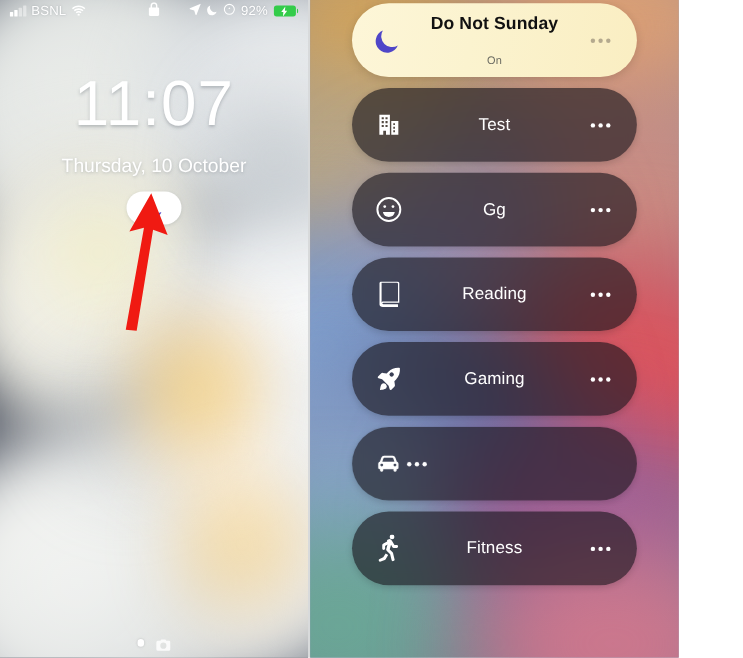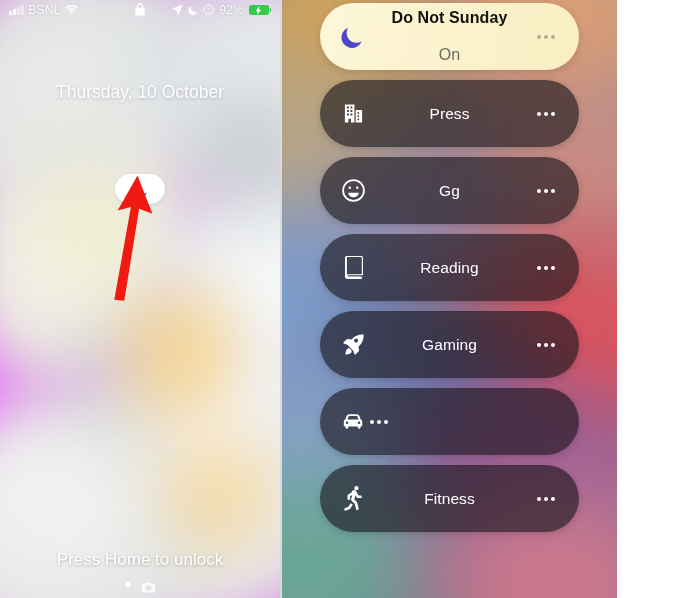--- a/index.html
+++ b/index.html
@@ -9,21 +9,21 @@
     background:#fff;
     position:relative;
   }
   .screen { position:absolute; inset:0; display:flex; }
 
   
   .lockscreen {
     position:relative;
     width:280px; height:598px;
     overflow:hidden;
-    background:#d946ef;
+    background:#0f172a;
   }
   .wall { position:absolute; inset:0; overflow:hidden; }
   .wall .l {
     position:absolute; border-radius:50%;
     filter:blur(26px);
   }
   .w1 { left:-60px; top:-40px; width:300px; height:280px; background:radial-gradient(circle at 40% 40%, #f2f3ee 0%, #e3e6e3 55%, rgba(220,224,223,0) 75%); }
   .w2 { left:120px; top:-30px; width:280px; height:240px; background:radial-gradient(circle at 50% 50%, #f6f7f8 0%, #dfe3e6 60%, rgba(210,215,219,0) 78%); }
   .w3 { left:-40px; top:120px; width:260px; height:300px; background:radial-gradient(circle at 45% 45%, #f5f3e9 0%, #e7e6dc 50%, rgba(225,226,220,0) 76%); }
   .w4 { left:150px; top:150px; width:290px; height:320px; background:radial-gradient(circle at 45% 45%, #fafbfc 0%, #e2e6e9 55%, rgba(214,219,223,0) 78%); }
@@ -108,21 +108,21 @@
     backdrop-filter:blur(5px);
     box-shadow:0 2px 7px rgba(0,0,0,.16);
     overflow:hidden;
   }
   .fcard.active { background:linear-gradient(100deg,#fdf6d8 0%,#fbf3cf 42%,#faeec2 100%); box-shadow:0 2px 9px rgba(0,0,0,.14); }
   .fc-icon { width:26px; height:26px; flex:0 0 26px; display:flex; align-items:center; justify-content:center; color:#fff; }
   .fcard.active .fc-icon { color:#4f46c8; }
   .fc-text { flex:1; text-align:center; color:#fff; }
   .fc-title { font-size:15.5px; font-weight:400; letter-spacing:.1px; }
   .fcard.active .fc-title { color:#111; font-weight:700; font-size:16px; }
-  .fc-sub { font-size:16px; margin-top:19px; color:#6b6b62; }
+  .fc-sub { font-size:10px; margin-top:19px; color:#6b6b62; }
   .fc-more { width:26px; flex:0 0 26px; display:flex; align-items:center; justify-content:center; gap:3px; }
   .fc-more i { width:4px; height:4px; border-radius:50%; background:#fff; display:block; }
   .fcard.active .fc-more i { background:#b4a98e; }
 </style>
 </head>
 <body>
 
 <div class="screen">
 
   <div class="lockscreen">
@@ -188,38 +188,38 @@
             <svg width="9" height="9" viewBox="0 0 10 14" fill="#fff">
                 <path d="M6.4 0L.6 7.6h3L3 14l6-8h-3.2L6.4 0z"></path>
               </svg>
           </span>
           <span class="battcap"></span>
         </span>
       </div>
     </div>
 
     <div class="clockwrap">
+      <div class="clock">11:07</div>
       <div class="dateline">Thursday, 10 October</div>
     </div>
 
     <div class="dndpill">
       <span class="moon-small">
         <svg width="17" height="17" viewBox="0 0 18 18" fill="#4f46c8">
             <path d="M15.6 12.5A7.6 7.6 0 015.4 2.3 8 8 0 108.9 18a8 8 0 006.7-5.5z"></path>
           </svg>
       </span>
     </div>
 
     <svg class="arrowlayer" viewBox="0 0 338 598">
       <g fill="#f01a12">
         <path d="M138 362 L158 250 L142 254 L166 212 L184 258 L168 252 L150 363 Z"></path>
       </g>
     </svg>
 
-    <div class="unlock">Press Home to unlock</div>
     <div class="bottomrow">
       <span class="pagedot"></span>
       <span class="camicon">
         <svg width="13" height="11" viewBox="0 0 18 14" fill="#fff">
             <path d="M6.4 0L5.3 1.6H2A2 2 0 000 3.6v8.3A2 2 0 002 14h14a2 2 0 002-2.1V3.6a2 2 0 00-2-2h-3.3L11.6 0H6.4zM9 3.8A3.9 3.9 0 119 11.6 3.9 3.9 0 019 3.8z"></path>
           </svg>
       </span>
     </div>
   </div>
 
@@ -262,21 +262,21 @@
       </div>
 
 
       <div class="fcard">
         <span class="fc-icon">
           <svg width="23" height="23" viewBox="0 0 24 24" fill="currentColor">
               <path d="M3 2.5h10v19H9.3v-3.9H6.7v3.9H3v-19zm2.2 2.2v2h2v-2h-2zm3.6 0v2h2v-2h-2zM5.2 8.4v2h2v-2h-2zm3.6 0v2h2v-2h-2zM5.2 12.1v2h2v-2h-2zm3.6 0v2h2v-2h-2zM14.3 8.4H21v13.1h-6.7V8.4zm1.9 2v1.8h1.6v-1.8h-1.6zm0 3.4v1.8h1.6v-1.8h-1.6zm0 3.4v1.8h1.6v-1.8h-1.6z"></path>
             </svg>
         </span>
         <span class="fc-text">
-          <span class="fc-title">Press</span>
+          <span class="fc-title">Test</span>
         </span>
         <span class="fc-more">
             <i></i>
             <i></i>
             <i></i>
           </span>
       </div>
 
       <div class="fcard">
         <span class="fc-icon">

